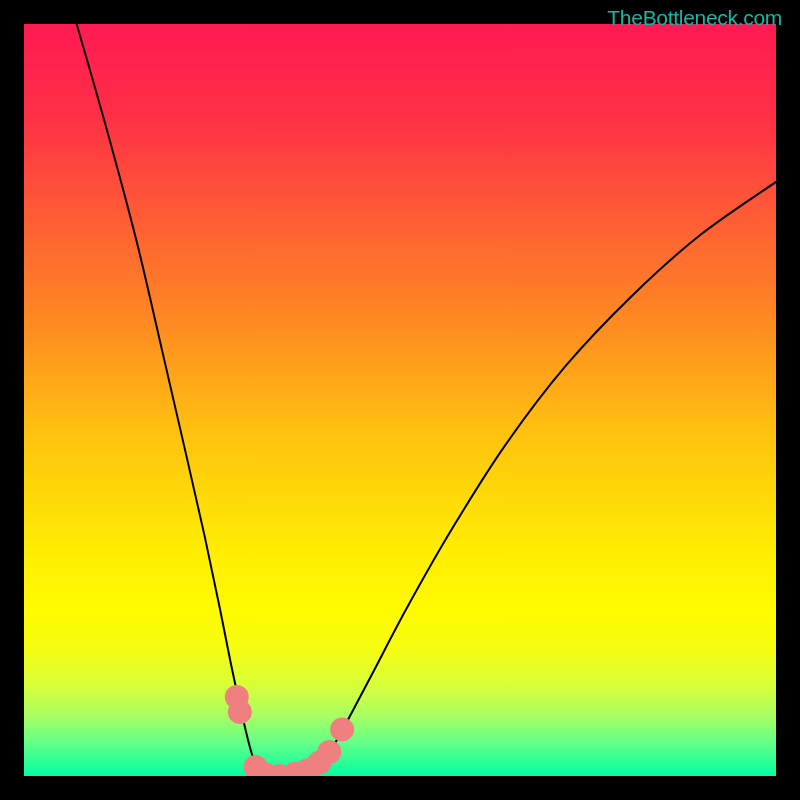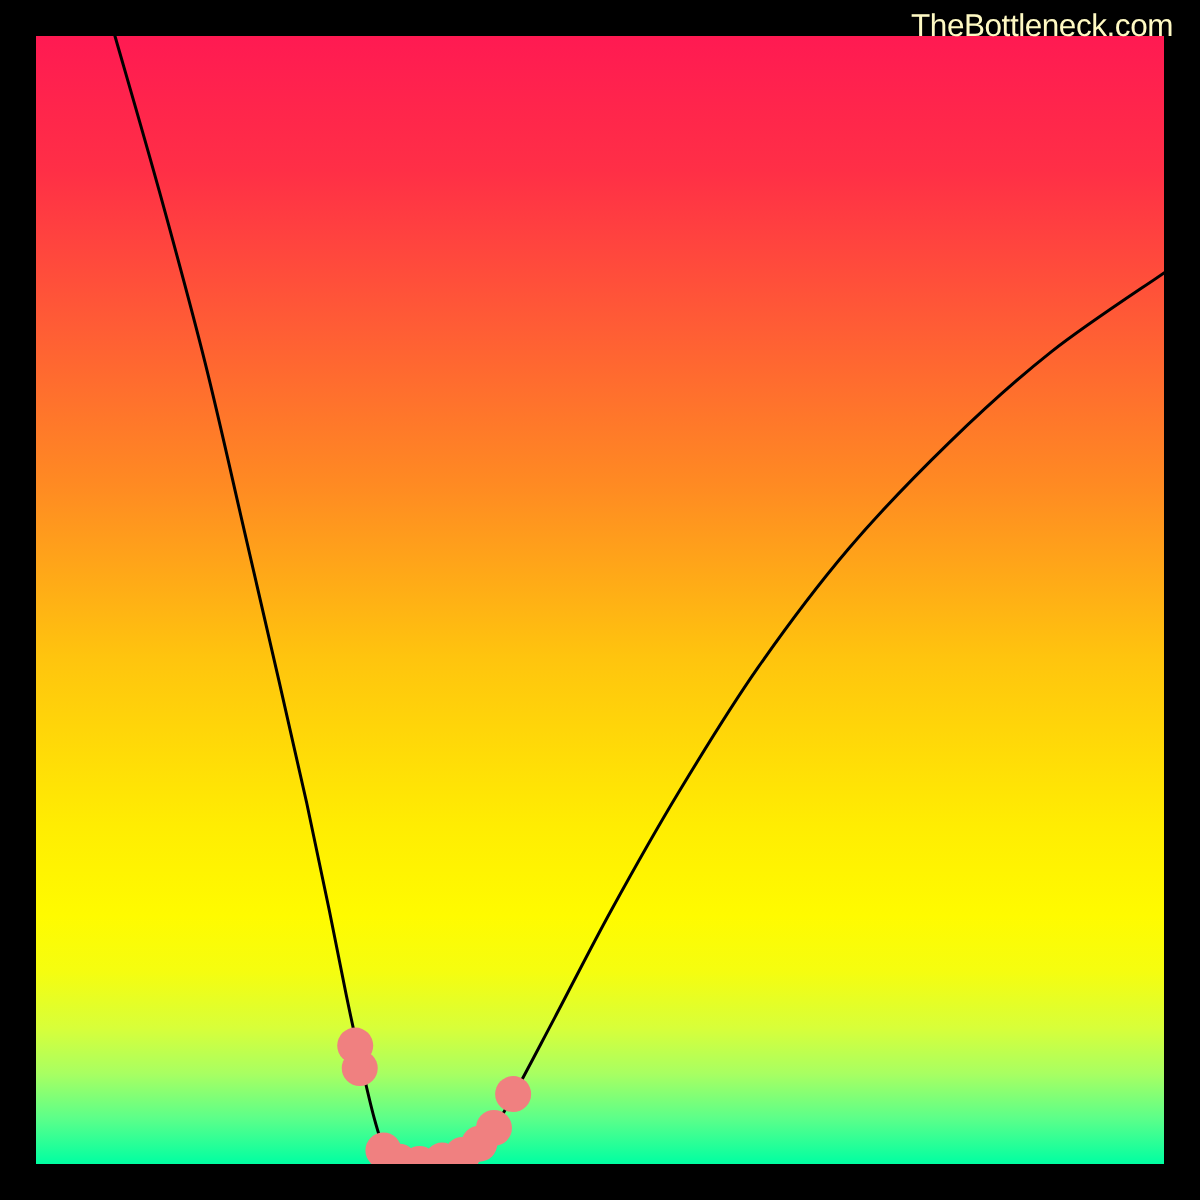--- a/index.html
+++ b/index.html
@@ -8,21 +8,21 @@
     width: 800px;
     height: 800px;
     background: #000000;
     position: relative;
     font-family: Arial, sans-serif;
   }
   .watermark {
     position: absolute;
     top: 6px;
     right: 18px;
-    color: #fef9c3;
+    color: #14b8a6;
     font-size: 21px;
     font-weight: 400;
     z-index: 10;
     letter-spacing: -0.3px;
   }
   .plot-container {
     position: absolute;
     left: 24px;
     top: 24px;
     width: 752px;

